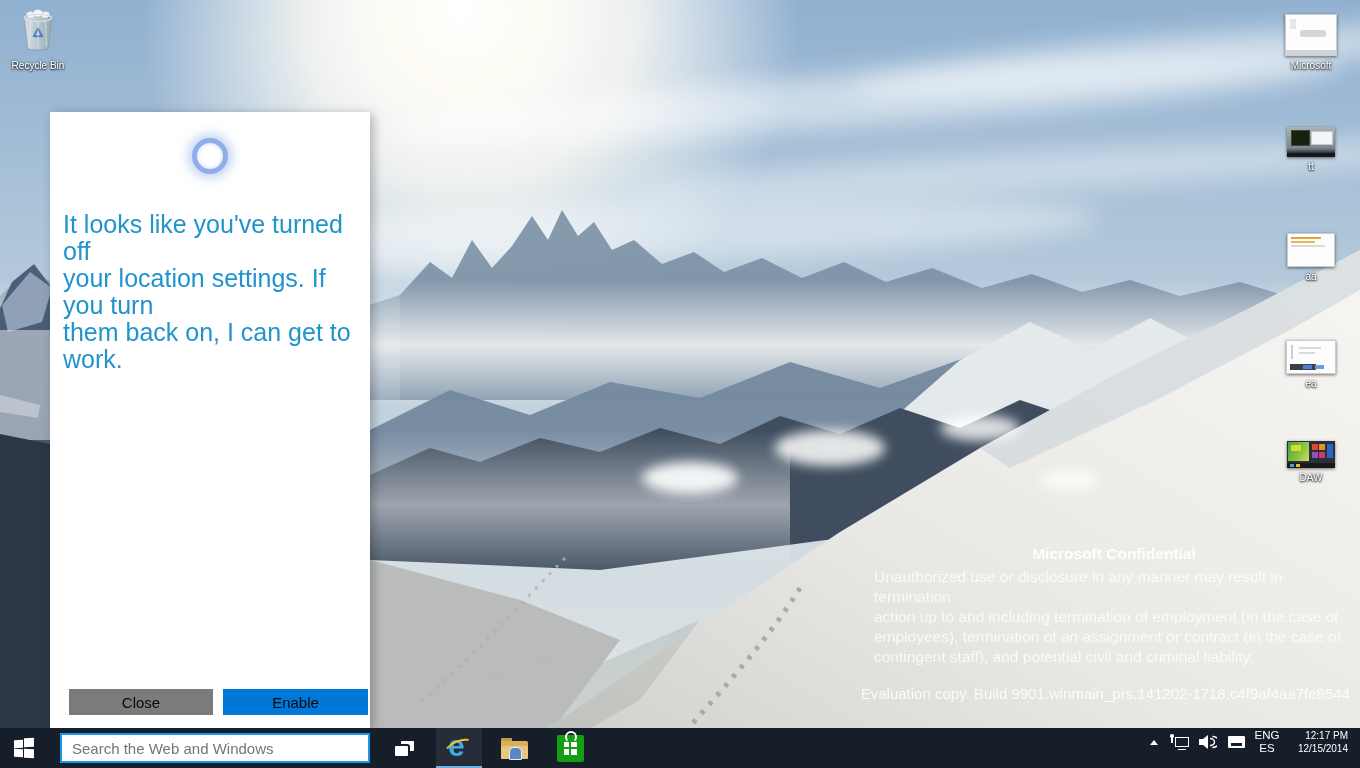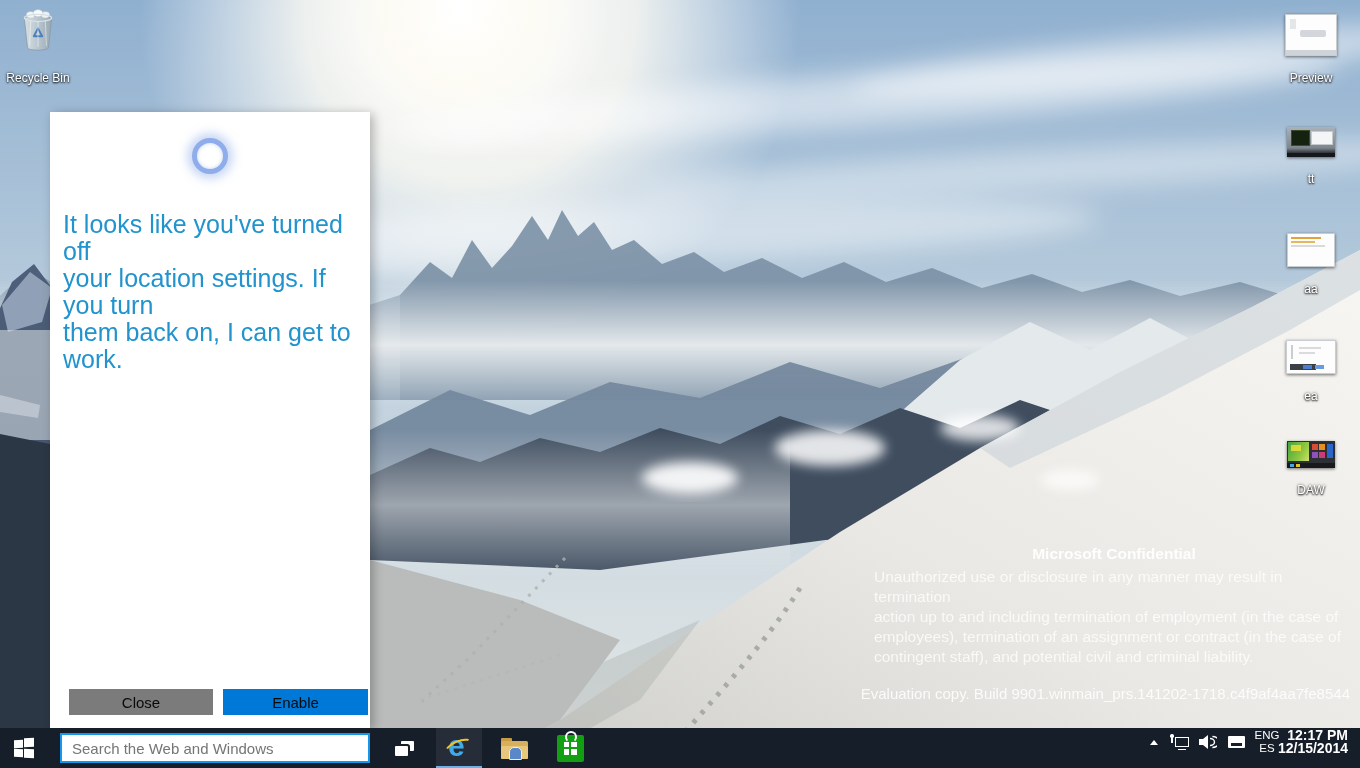--- a/index.html
+++ b/index.html
@@ -6,21 +6,21 @@
   #stage{position:relative;width:1360px;height:768px;overflow:hidden;
          font-family:"Liberation Sans",sans-serif;-webkit-font-smoothing:antialiased;}
   .abs{position:absolute;}
 
   
   #wallpaper{left:0;top:0;width:1360px;height:768px;}
 
   
   .desk-icon{width:70px;text-align:center;cursor:default;}
   .desk-icon .thumb{margin:0 auto;box-shadow:0 1px 3px rgba(0,0,0,.55);position:relative;}
-  .desk-icon .lbl{margin-top:16px;font-size:12px;color:#fff;line-height:13px;
+  .desk-icon .lbl{margin-top:3px;font-size:10px;color:#fff;line-height:13px;
       text-shadow:0 1px 2px rgba(0,0,0,.95),0 0 3px rgba(0,0,0,.7);}
   .t-white{background:#fdfdfd;border:1px solid #c9cdd2;}
   .mini{position:absolute;}
 
   
   #cortana{left:50px;top:112px;width:320px;height:616px;background:#fff;
            box-shadow:3px 2px 10px rgba(0,0,0,.28);}
   #cortana-ring{position:absolute;left:142px;top:26px;width:26px;height:26px;border-radius:50%;
       border:5px solid #8fadea;background:#fff;
       box-shadow:0 0 10px 5px rgba(150,178,235,.5),inset 0 0 4px rgba(150,178,235,.55);}
@@ -102,21 +102,21 @@
   .net .mon{position:absolute;right:0;bottom:3px;width:12px;height:8px;border:1.5px solid #fff;}
   .net .stand{position:absolute;right:3px;bottom:0;width:8px;height:1.5px;background:#fff;}
   .net .pin{position:absolute;left:1px;top:0;width:3.5px;height:3.5px;background:#fff;border-radius:50%;}
   .net .stem{position:absolute;left:2.2px;top:3px;width:1.5px;height:6px;background:#fff;}
   #tray-vol{left:1194px;width:26px;}
   #tray-kb{left:1222px;width:28px;}
   .kb{position:relative;width:17px;height:12px;background:#fff;border-radius:1px;}
   .kb i{position:absolute;left:3px;bottom:2.5px;width:11px;height:2.5px;background:#161e2a;}
   #tray-lang{left:1250px;width:34px;flex-direction:column;font-size:11.5px;line-height:13.5px;}
   #tray-clock{left:1282px;width:66px;flex-direction:column;align-items:flex-end;
-      font-size:14px;line-height:13.5px;padding-right:2px;font-weight:bold;}
+      font-size:10px;line-height:13.5px;padding-right:2px;}
 </style>
 </head>
 <body>
 
 <div id="stage">
 
   <svg id="wallpaper" class="abs" width="1360" height="768" viewBox="0 0 1360 768" preserveAspectRatio="none">
     <defs>
       <linearGradient id="sky" x1="0" y1="0" x2="0" y2="1">
         <stop offset="0" stop-color="#90b0d0"></stop>
@@ -213,21 +213,21 @@
     </svg>
     <div class="lbl">Recycle Bin</div>
   </div>
 
   <div class="abs desk-icon" style="left:1276px;top:14px;">
     <div class="thumb t-white" style="width:50px;height:40px;">
       <div class="mini" style="left:4px;top:4px;width:6px;height:10px;background:#e4e6e9;"></div>
       <div class="mini" style="left:14px;top:15px;width:26px;height:7px;background:#d3d7db;border-radius:2px;"></div>
       <div class="mini" style="left:0;bottom:0;width:100%;height:5px;background:#cfd4d9;"></div>
     </div>
-    <div class="lbl">Preview</div>
+    <div class="lbl">Microsoft</div>
   </div>
 
   <div class="abs desk-icon" style="left:1276px;top:127px;">
     <div class="thumb" style="width:48px;height:30px;background:linear-gradient(#aab1b8,#7d858d 70%,#31363c 86%,#22262b);">
       <div class="mini" style="left:4px;top:3px;width:17px;height:14px;background:#15220f;border:1px solid #3a4a2a;"></div>
       <div class="mini" style="left:24px;top:4px;width:20px;height:12px;background:#f4f5f6;border:1px solid #c6cacd;"></div>
       <div class="mini" style="left:0;bottom:0;width:100%;height:4px;background:#14171b;"></div>
     </div>
     <div class="lbl">tt</div>
   </div>

